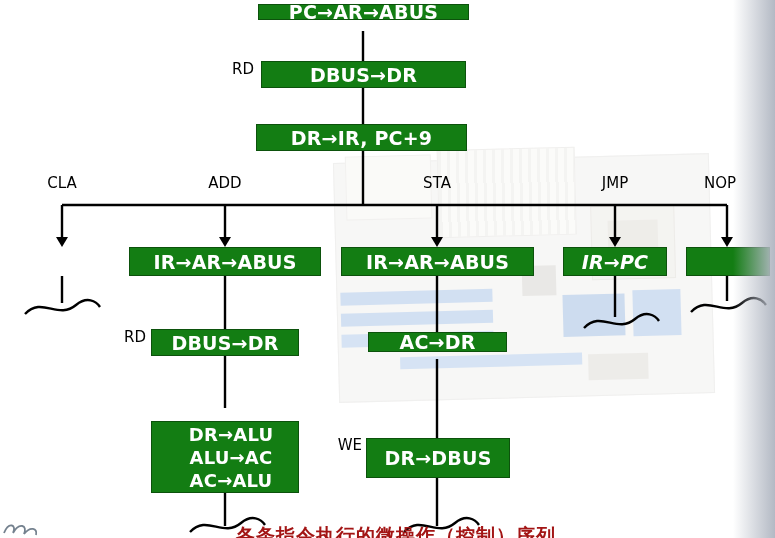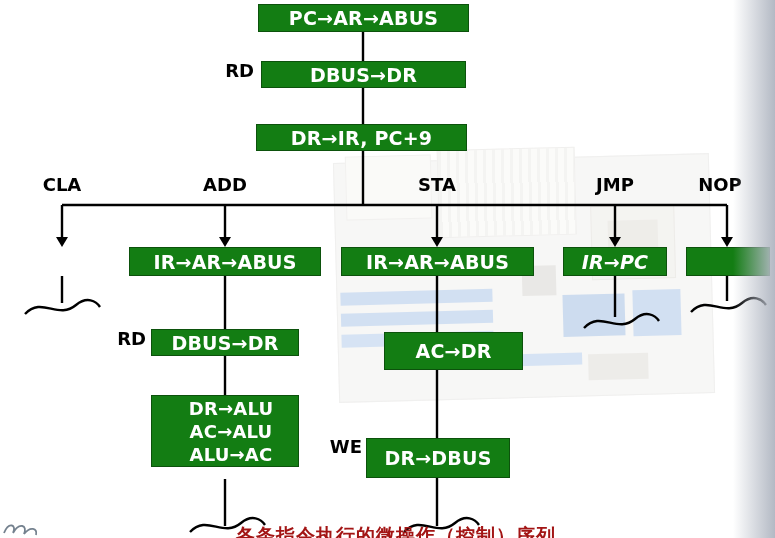--- a/index.html
+++ b/index.html
@@ -27,21 +27,21 @@
   .wires { position:absolute; left:0; top:0; z-index:2; }
   .wires line, .wires path { stroke:#000; stroke-width:2.4; fill:none; }
   .wires polygon { fill:#000; stroke:none; }
   .wires path.hand { stroke:#5c6b7a; stroke-width:1.8; opacity:.85; }
 
   .gbox { position:absolute; z-index:3; background:var(--box-green,#137d13); border:1px solid #0c520c;
       color:#ffffff; font-weight:bold; font-size:19px; letter-spacing:.2px;
       display:flex; align-items:center; justify-content:center; white-space:nowrap; }
   .gbox.multi { flex-direction:column; font-size:18px; line-height:23px; }
 
-  .lbl { position:absolute; z-index:3; font-weight:bold; font-size:18px; color:#000; text-align:center; white-space:nowrap; }
+  .lbl { position:absolute; z-index:3; font-weight:normal; font-size:15px; color:#000; text-align:center; white-space:nowrap; }
   .lbl.right { text-align:right; }
 
   .caption { position:absolute; z-index:3; left:236px; top:523px; font-size:19px; font-weight:bold;
       color:var(--caption-red,#a31515); white-space:nowrap; letter-spacing:1px; }
 
   .edge-fade { position:absolute; z-index:4; top:0; right:0; width:42px; height:538px; pointer-events:none;
       background:linear-gradient(to right, rgba(176,182,192,0), #b3b9c4); }
 </style>
 </head>
 <body>
@@ -94,45 +94,45 @@
       <line x1="727" y1="276" x2="727" y2="301"></line>
     </g>
     <path d="M 25 314 C 42 296, 58 320, 76 305 C 87 296, 96 301, 100 307"></path>
     <path d="M 584 328 C 601 310, 617 334, 635 319 C 646 310, 655 315, 659 321"></path>
     <path d="M 691 312 C 708 294, 724 318, 742 303 C 753 294, 762 299, 766 305"></path>
     <path d="M 190 532 C 207 514, 223 538, 241 523 C 252 514, 261 519, 265 525"></path>
     <path d="M 404 532 C 421 514, 437 538, 455 523 C 466 514, 475 519, 479 525"></path>
     <path class="hand" d="M 4 533 C 9 521, 17 525, 13 533 C 19 522, 28 525, 24 534 C 30 526, 38 528, 36 535"></path>
   </svg>
 
-  <div class="gbox" style="left:258px; top:4px;  width:211px; height:28px;">PC→AR→ABUS</div>
+  <div class="gbox" style="left:258px; top:4px;  width:211px; height:16px;">PC→AR→ABUS</div>
   <div class="lbl right" style="left:198px; top:60px; width:56px;">RD</div>
   <div class="gbox" style="left:261px; top:61px; width:205px; height:27px;">DBUS→DR</div>
   <div class="gbox" style="left:256px; top:124px; width:211px; height:27px;">DR→IR, PC+9</div>
 
   <div class="lbl" style="left:185px; top:174px; width:80px;">ADD</div>
   <div class="lbl" style="left:22px;  top:174px; width:80px;">CLA</div>
   <div class="lbl" style="left:397px; top:174px; width:80px;">STA</div>
   <div class="lbl" style="left:575px; top:174px; width:80px;">JMP</div>
   <div class="lbl" style="left:680px; top:174px; width:80px;">NOP</div>
 
   <div class="gbox" style="left:129px; top:247px; width:192px; height:29px;">IR→AR→ABUS</div>
   <div class="gbox" style="left:341px; top:247px; width:193px; height:29px;">IR→AR→ABUS</div>
   <div class="gbox" style="left:563px; top:247px; width:104px; height:29px;font-style:italic;">IR→PC</div>
   <div class="gbox" style="left:686px; top:247px; width:84px;  height:29px;"></div>
 
   <div class="lbl right" style="left:92px; top:328px; width:54px;">RD</div>
   <div class="gbox" style="left:151px; top:329px; width:148px; height:27px;">DBUS→DR</div>
-  <div class="gbox multi" style="left:151px; top:395px; width:148px; height:72px;padding-left:12px;">
+  <div class="gbox multi" style="left:151px; top:421px; width:148px; height:72px;padding-left:12px;">
     <div>DR→ALU</div>
+    <div>ALU→AC</div>
     <div>AC→ALU</div>
-    <div>ALU→AC</div>
   </div>
 
-  <div class="gbox" style="left:384px; top:332px; width:139px; height:38px;text-align:center;">AC→DR</div>
+  <div class="gbox" style="left:368px; top:332px; width:139px; height:20px;text-align:center;">AC→DR</div>
   <div class="lbl right" style="left:305px; top:436px; width:57px;">WE</div>
   <div class="gbox" style="left:366px; top:438px; width:144px; height:40px;">DR→DBUS</div>
 
   <div class="caption">各条指令执行的微操作（控制）序列</div>
 
   <div class="edge-fade"></div>
 
 </div>
 
 </body></html>

